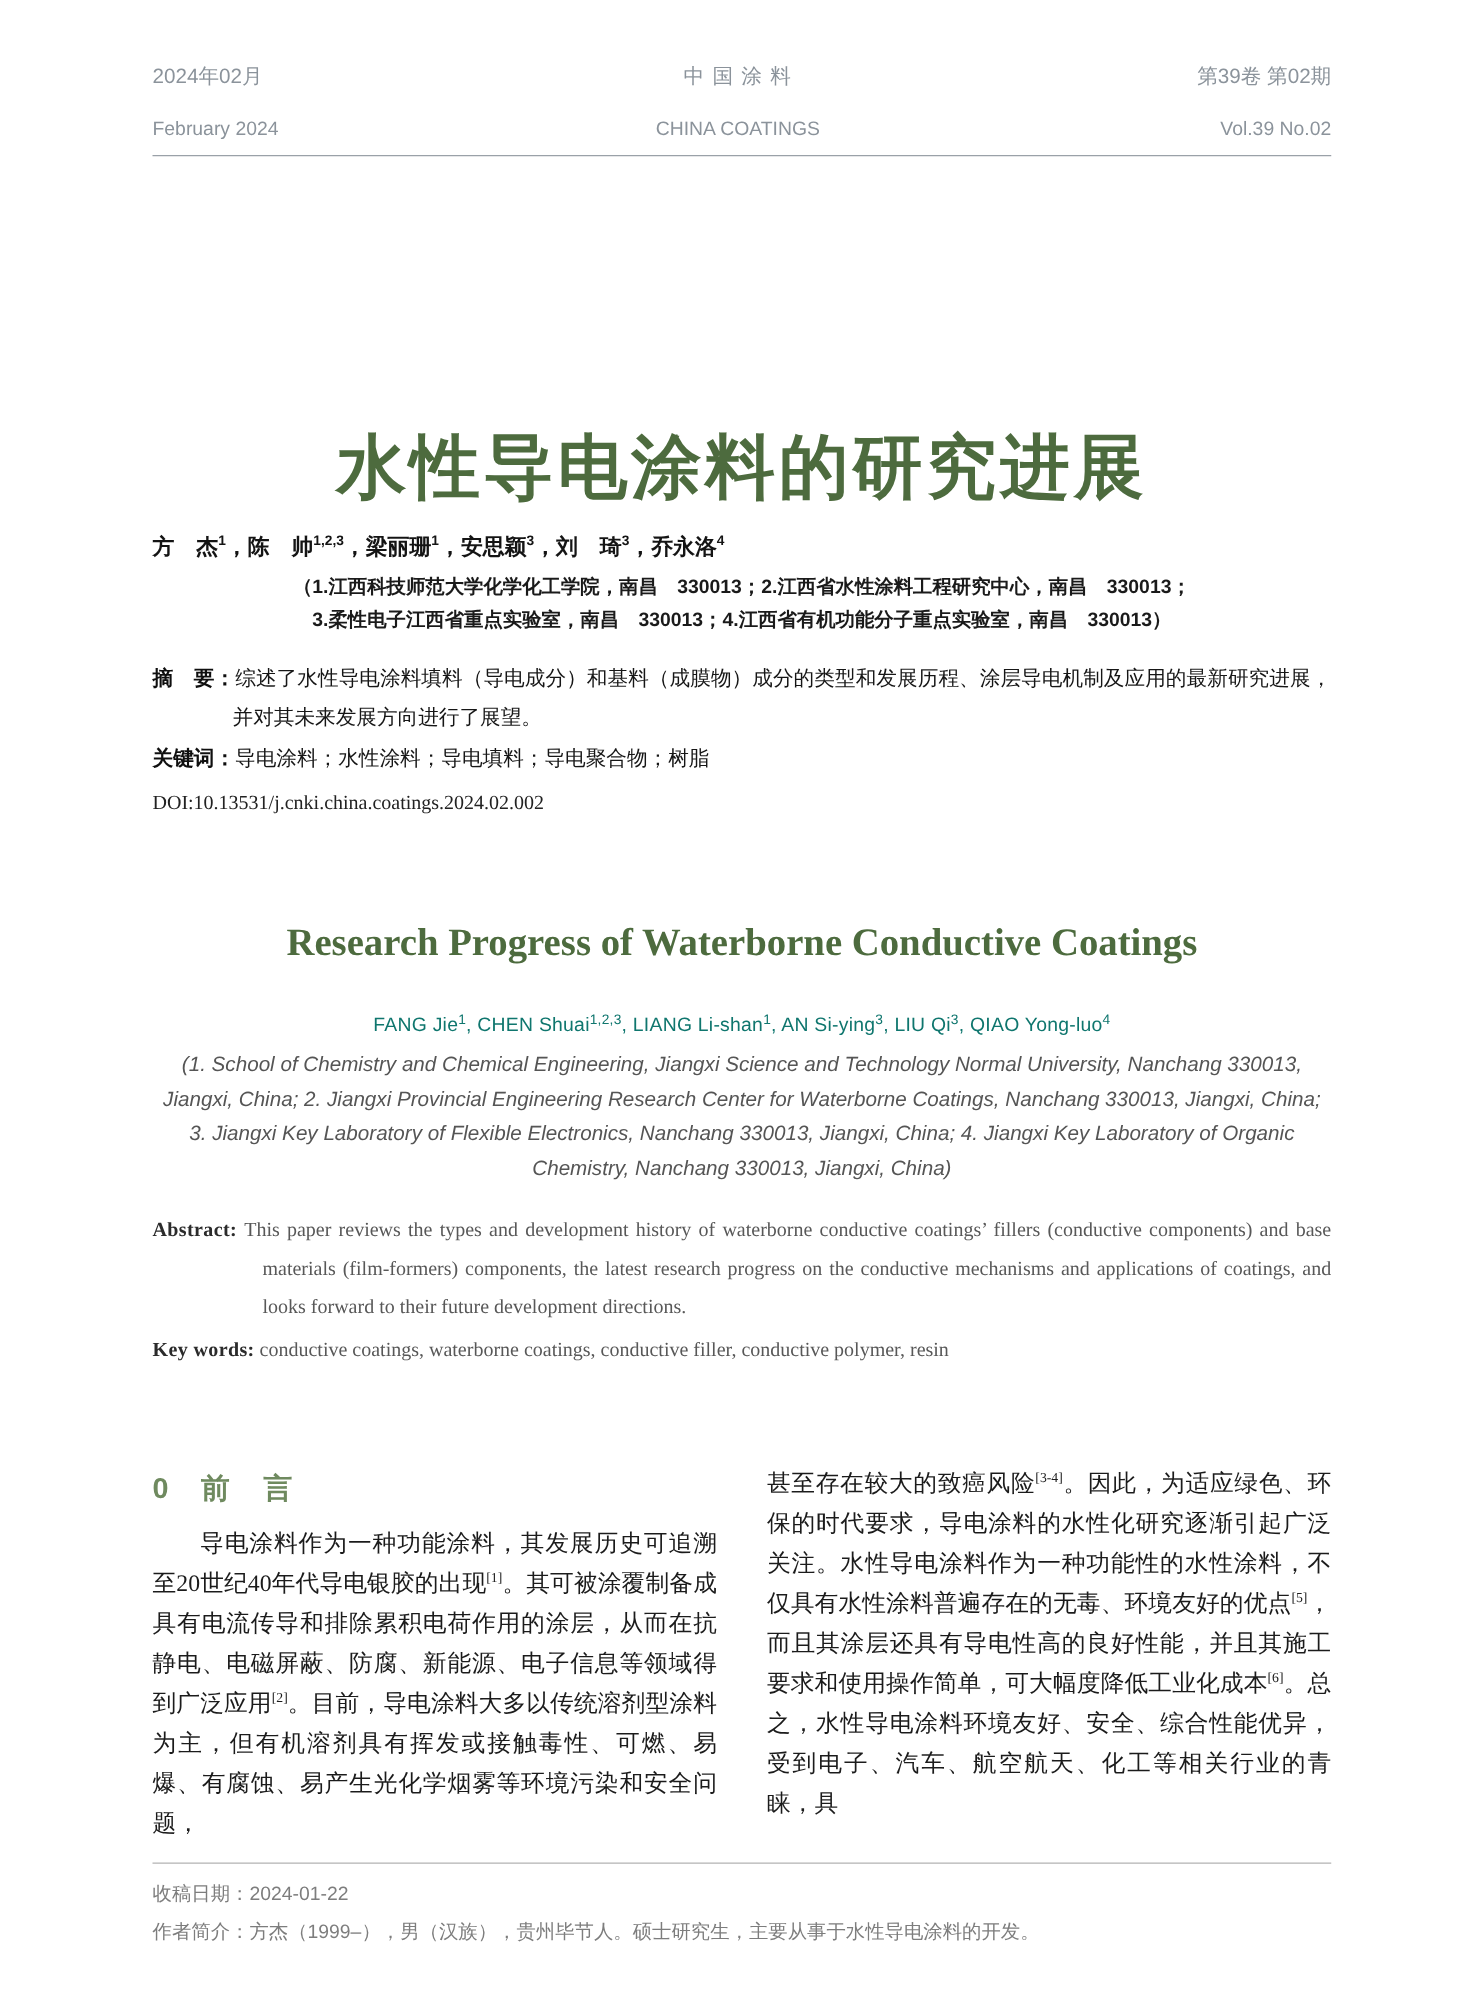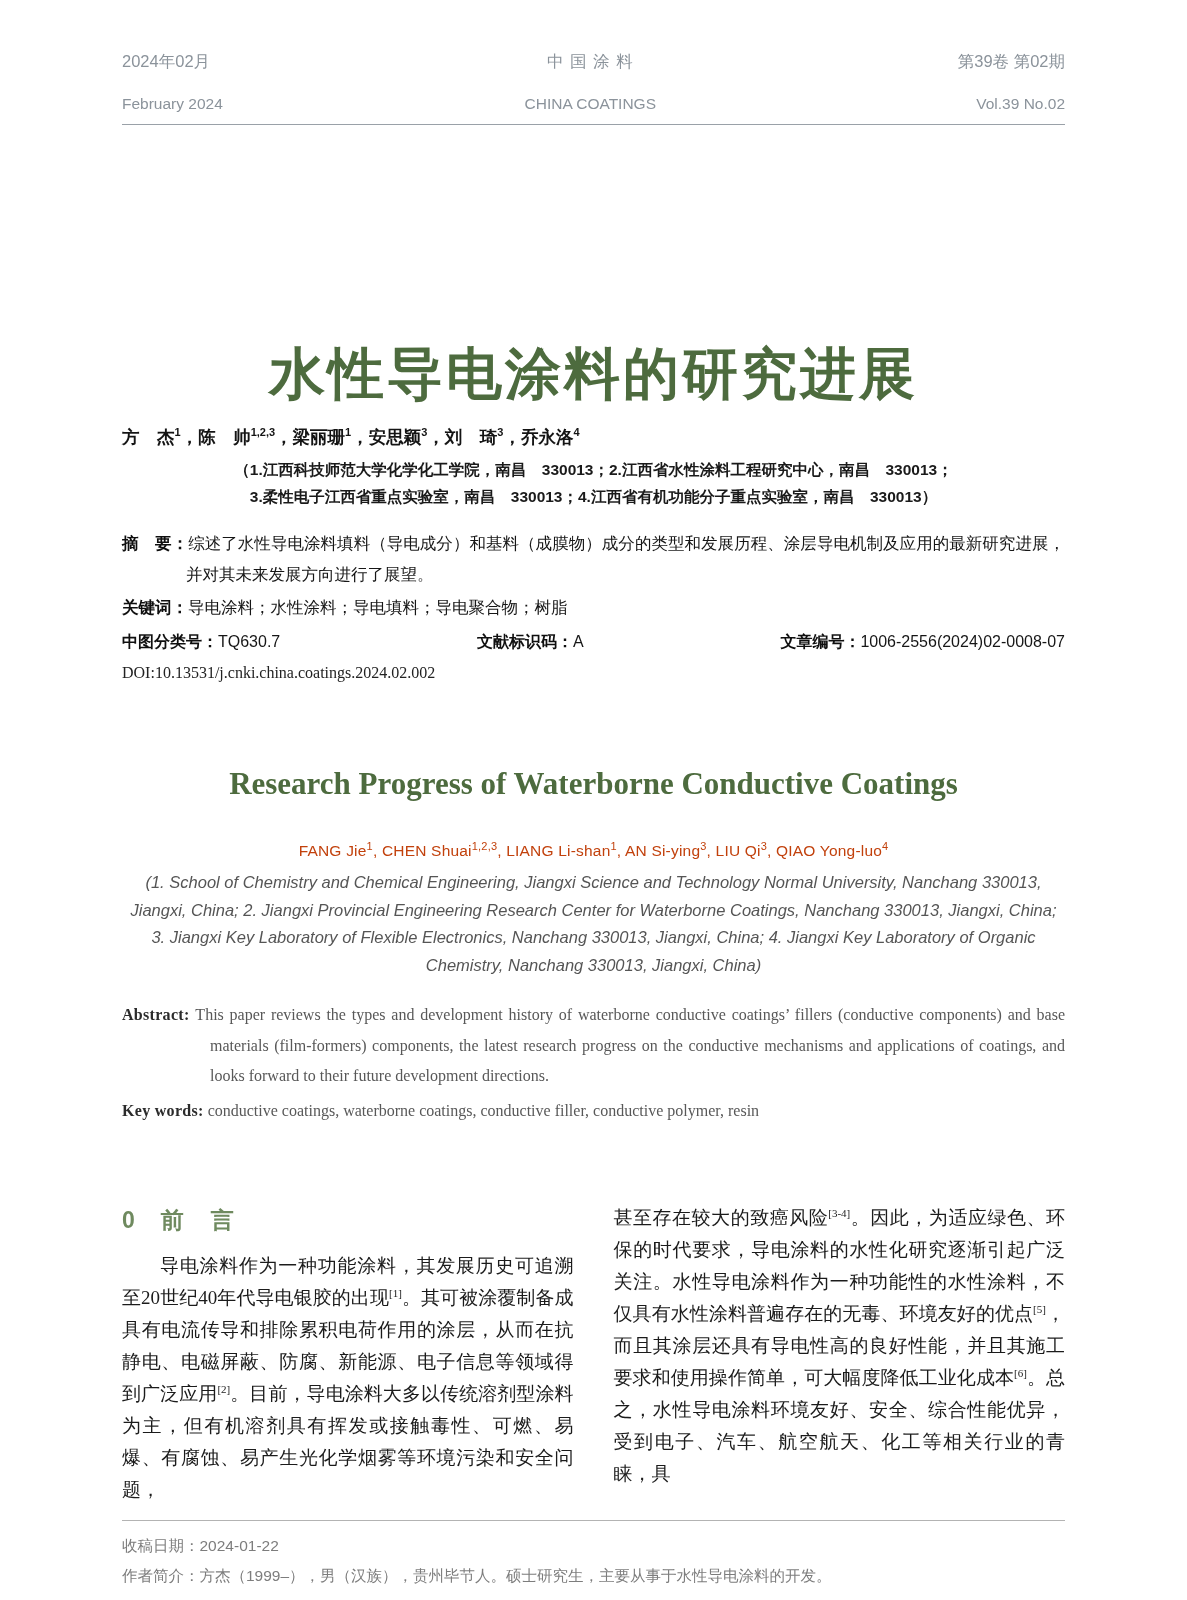--- a/index.html
+++ b/index.html
@@ -53,21 +53,21 @@
   .doi-line{margin-top:11px;font-family:"Liberation Serif",serif;font-size:16px;color:#222;}
 
   
   .en-title{
     margin-top:84px;text-align:center;
     font-family:"Liberation Serif",serif;
     font-size:31px;font-weight:700;color:#4d6b3e;
   }
   .en-authors{
     margin-top:38px;text-align:center;
-    font-size:15.5px;color:#c2410c;letter-spacing:.2px;
+    font-size:15.5px;color:#0f766e;letter-spacing:.2px;
   }
   .en-affil{
     margin-top:9px;text-align:center;
     font-family:Liberation Sans, sans-serif;font-style:italic;
     font-size:16.5px;color:#555;line-height:27.5px;
   }
   .en-abstract{
     margin-top:21px;
     font-family:"Liberation Serif",serif;
     font-size:16px;color:#585858;line-height:30.5px;text-align:justify;
@@ -126,31 +126,20 @@
     <div class="cn-affil">（1.江西科技师范大学化学化工学院，南昌　330013；2.江西省水性涂料工程研究中心，南昌　330013；</div>
     <div class="cn-affil" style="margin-top:0;">3.柔性电子江西省重点实验室，南昌　330013；4.江西省有机功能分子重点实验室，南昌　330013）</div>
 
     <div class="cn-abstract hang">
       <span class="lbl">摘　要：</span><span>综述了水性导电涂料填料（导电成分）和基料（成膜物）成分的类型和发展历程、涂层导电机制及应用的最新研究进展，并对其未来发展方向进行了展望。</span>
     </div>
     <div class="cn-keywords">
       <span class="lbl">关键词：</span><span>导电涂料；水性涂料；导电填料；导电聚合物；树脂</span>
     </div>
 
-    <div class="class-row">
-      <div>
-        <span class="lbl">中图分类号：</span><span>TQ630.7</span>
-      </div>
-      <div>
-        <span class="lbl">文献标识码：</span><span>A</span>
-      </div>
-      <div>
-        <span class="lbl">文章编号：</span><span>1006-2556(2024)02-0008-07</span>
-      </div>
-    </div>
     <div class="doi-line">DOI:10.13531/j.cnki.china.coatings.2024.02.002</div>
 
     <div class="en-title">Research Progress of Waterborne Conductive Coatings</div>
     <div class="en-authors">FANG Jie<sup>1</sup>, CHEN Shuai<sup>1,2,3</sup>, LIANG Li-shan<sup>1</sup>, AN Si-ying<sup>3</sup>, LIU Qi<sup>3</sup>, QIAO Yong-luo<sup>4</sup></div>
     <div class="en-affil">(1. School of Chemistry and Chemical Engineering, Jiangxi Science and Technology Normal University, Nanchang 330013, Jiangxi, China; 2. Jiangxi Provincial Engineering Research Center for Waterborne Coatings, Nanchang 330013, Jiangxi, China; 3. Jiangxi Key Laboratory of Flexible Electronics, Nanchang 330013, Jiangxi, China; 4. Jiangxi Key Laboratory of Organic Chemistry, Nanchang 330013, Jiangxi, China)</div>
 
     <div class="en-abstract hang-en">
       <span class="lbl">Abstract:</span>&nbsp;<span>This paper reviews the types and development history of waterborne conductive coatings’ fillers (conductive components) and base materials (film-formers) components, the latest research progress on the conductive mechanisms and applications of coatings, and looks forward to their future development directions.</span>
     </div>
     <div class="en-keywords">

